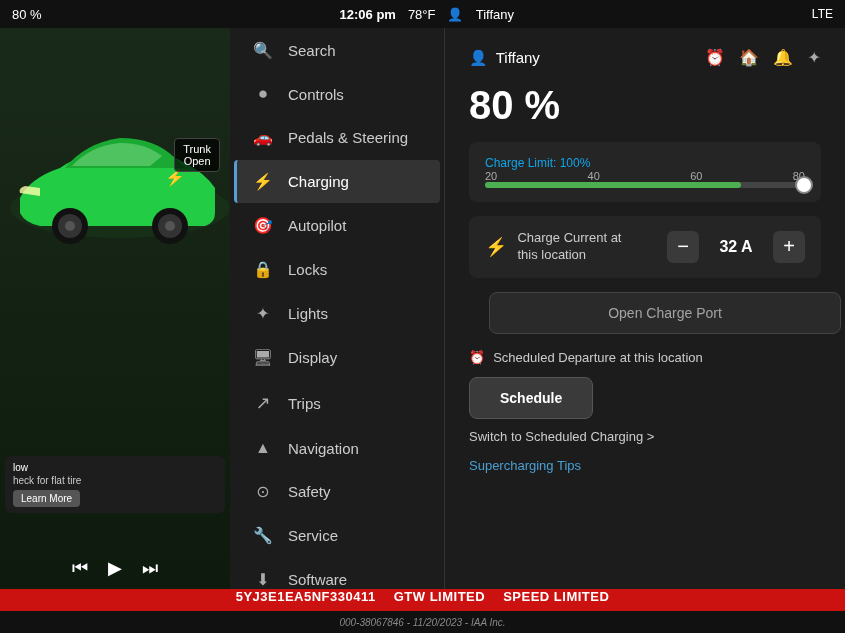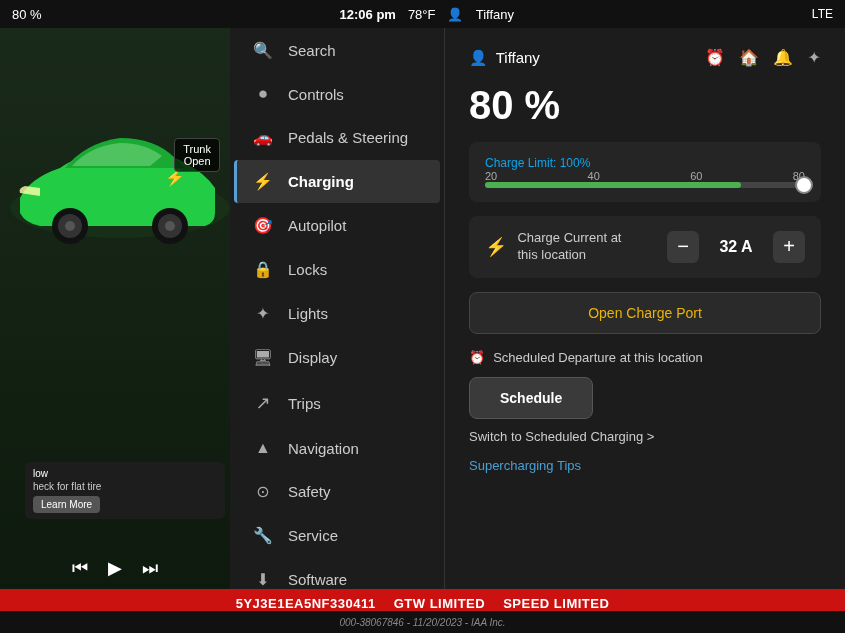--- a/index.html
+++ b/index.html
@@ -71,29 +71,28 @@
       background: rgba(0,0,0,0.7);
       border: 1px solid #444;
       border-radius: 4px;
       padding: 4px 8px;
       color: #fff;
       font-size: 11px;
       text-align: center;
     }
     .tire-warning {
       position: absolute;
-      bottom: 70px;
+      bottom: 76px;
       left: 5px;
       right: 5px;
       background: rgba(30,30,30,0.95);
       border-radius: 6px;
       padding: 6px 8px;
       color: #ccc;
       font-size: 10px;
-      margin-left: 20px;
     }
     .tire-warning-title {
       color: #fff;
       font-size: 10px;
       margin-bottom: 2px;
     }
     .learn-more-btn {
       background: #555;
       border: none;
       border-radius: 4px;
@@ -287,27 +286,28 @@
       font-size: 16px;
       font-weight: bold;
       min-width: 50px;
       text-align: center;
     }
 
     .open-charge-port-btn {
       background: #2a2a2a;
       border: 1px solid #444;
       border-radius: 8px;
-      color: #eab308;
+      color: #a3a3a3;
       font-size: 14px;
       padding: 12px 20px;
       cursor: pointer;
       width: 100%;
       margin-bottom: 16px;
       text-align: center;
+      margin-left: 20px;
     }
 
     .scheduled-section {
       margin-bottom: 14px;
     }
     .scheduled-title {
       color: #ccc;
       font-size: 13px;
       margin-bottom: 12px;
       display: flex;
@@ -419,21 +419,21 @@
   <div class="menu-item">
     <span class="menu-icon">⏺</span>
     <span class="menu-label">Controls</span>
   </div>
   <div class="menu-item">
     <span class="menu-icon">🚗</span>
     <span class="menu-label">Pedals &amp; Steering</span>
   </div>
   <div class="menu-item active selected" style="background:#333;border-left:3px solid #5a9fd4;padding-left:15px;">
     <span class="menu-icon" style="color:#fff;">⚡</span>
-    <span class="menu-label" style="color:#fff;font-weight:bold;">Charging</span>
+    <span class="menu-label" style="color:#fff;font-weight:normal;">Charging</span>
   </div>
   <div class="menu-item">
     <span class="menu-icon">🎯</span>
     <span class="menu-label">Autopilot</span>
   </div>
   <div class="menu-item">
     <span class="menu-icon">🔒</span>
     <span class="menu-label">Locks</span>
   </div>
   <div class="menu-item">
@@ -523,21 +523,21 @@
       <span>Scheduled Departure at this location</span>
     </div>
     <button class="schedule-btn">Schedule</button>
     <div class="switch-charging-link">Switch to Scheduled Charging &gt;</div>
   </div>
 
   
   <span class="supercharging-link">Supercharging Tips</span>
 </div>
 
-<div style="position:absolute;bottom:22px;left:0;right:0;height:22px;background:#cc1111;display:flex;align-items:flex-end;justify-content:center;gap:18px;">
+<div style="position:absolute;bottom:22px;left:0;right:0;height:22px;background:#cc1111;display:flex;align-items:flex-start;justify-content:center;gap:18px;">
   <span class="bottom-bar-text">5YJ3E1EA5NF330411</span>
   <span class="bottom-bar-text">GTW LIMITED</span>
   <span class="bottom-bar-text">SPEED LIMITED</span>
 </div>
 
 <div style="position:absolute;bottom:0;left:0;right:0;height:22px;background:#111;display:flex;align-items:center;justify-content:center;font-style:italic;">
   <span class="bottom-info-text">000-38067846 - 11/20/2023 - IAA Inc.</span>
 </div>
 
 </body></html>

